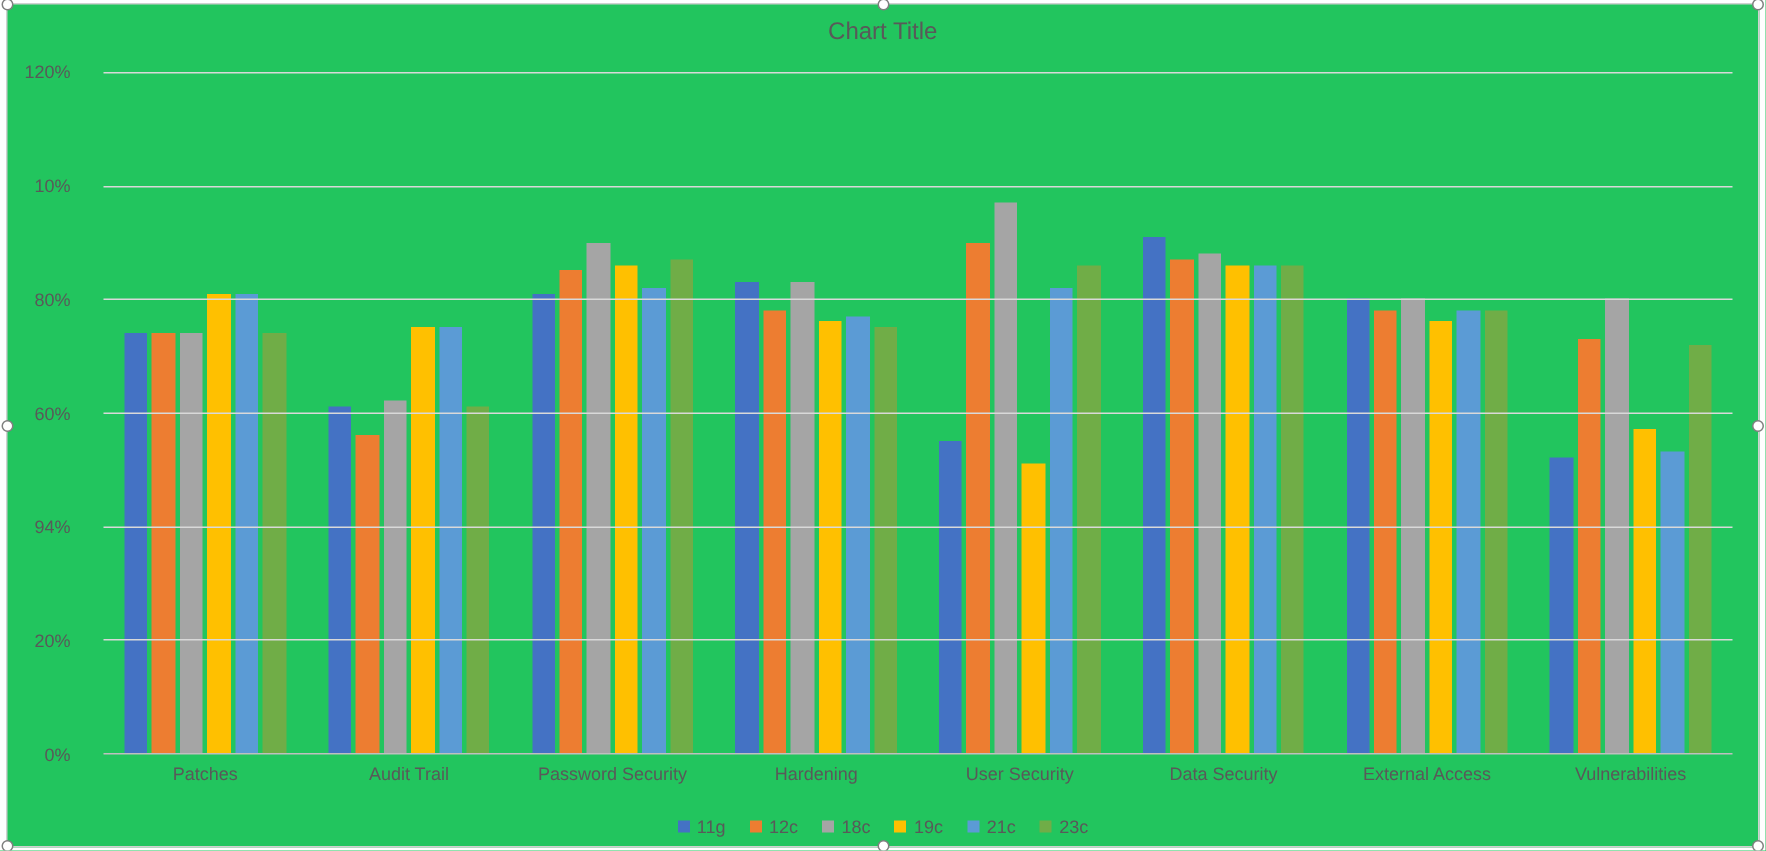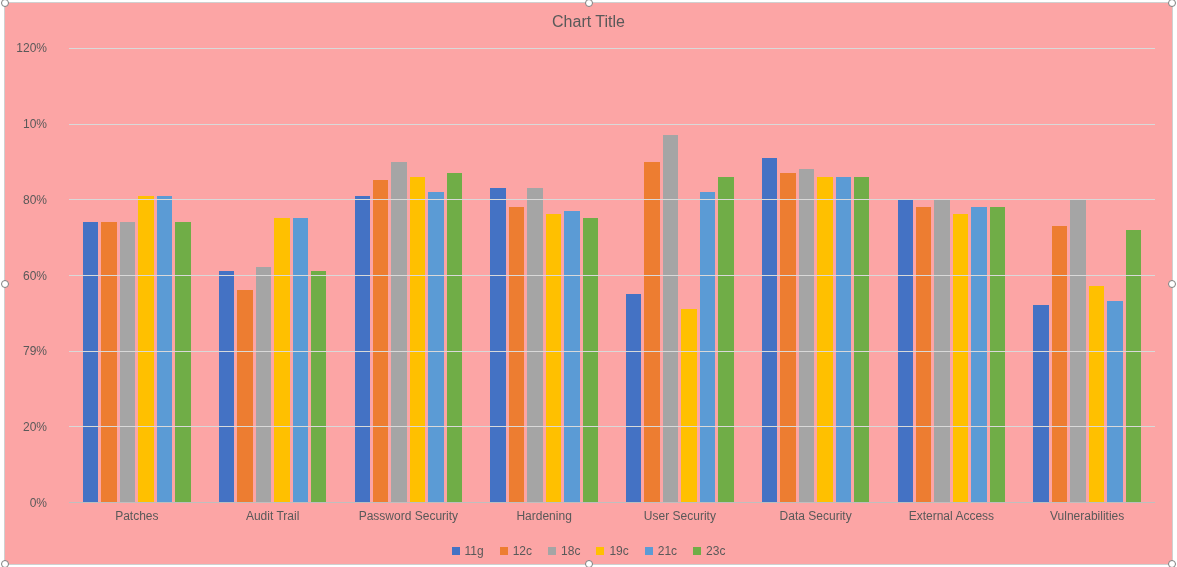--- a/index.html
+++ b/index.html
@@ -12,21 +12,21 @@
       height: 567px;
       position: relative;
     }
     .chart-container {
       position: absolute;
       left: 4px;
       top: 2px;
       width: 1169px;
       height: 563px;
       border: 1px solid #d0d0d0;
-      background: #fca5a5;
+      background: #22c55e;
     }
     
     .handle {
       position: absolute;
       width: 8px;
       height: 8px;
       border: 1px solid #7f7f7f;
       background: #ffffff;
       border-radius: 50%;
       z-index: 10;
@@ -144,21 +144,21 @@
   <div class="handle h-sw"></div>
   <div class="handle h-s"></div>
   <div class="handle h-se"></div>
 
   <div class="chart-title">Chart Title</div>
 
   <div class="plot-wrap">
     <div class="y-axis" id="y-axis">
         <div class="y-tick" style="top: 100%;">0%</div>
         <div class="y-tick" style="top: 83.3333%;">20%</div>
-        <div class="y-tick" style="top: 66.6667%;">79%</div>
+        <div class="y-tick" style="top: 66.6667%;">94%</div>
         <div class="y-tick" style="top: 50%;">60%</div>
         <div class="y-tick" style="top: 33.3333%;">80%</div>
         <div class="y-tick" style="top: 16.6667%;">10%</div>
         <div class="y-tick" style="top: 0%;">120%</div>
       </div>
     <div class="plot" id="plot">
       <div class="groups" id="groups">
           <div class="group">
             <div class="bar" title="11g — Patches: 74%" style="height: 61.6667%; background: rgb(68, 114, 196);"></div>
             <div class="bar" title="12c — Patches: 74%" style="height: 61.6667%; background: rgb(237, 125, 49);"></div>

